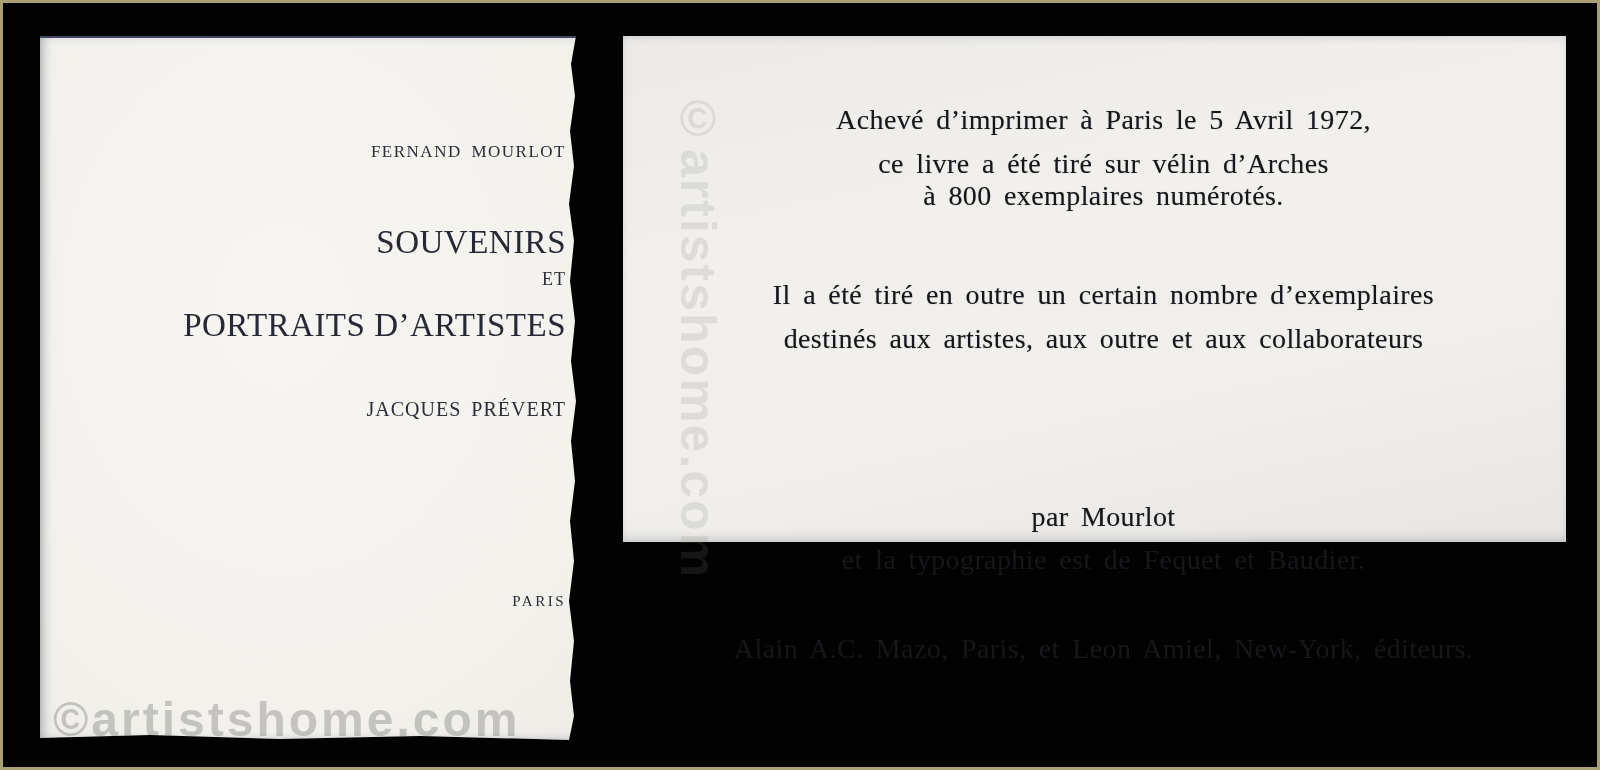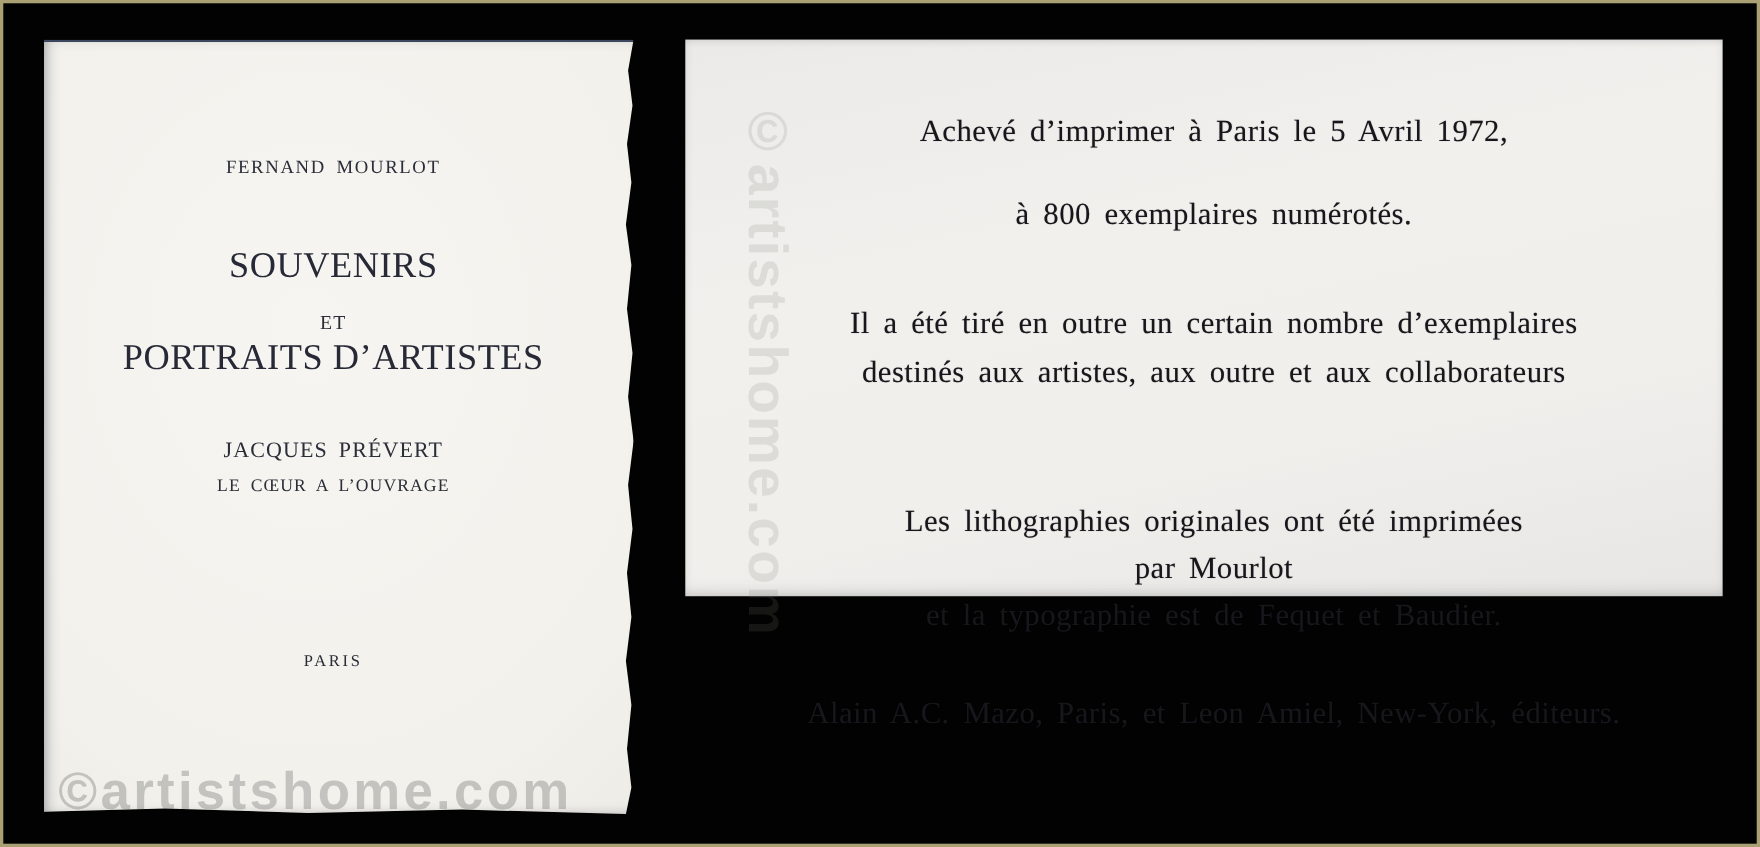--- a/index.html
+++ b/index.html
@@ -12,24 +12,24 @@
   .page-left{
     position:absolute;left:37px;top:33px;width:538px;height:704px;
     background:radial-gradient(130% 120% at 45% 38%, #f6f5f1 0%, #f2f1ec 50%, #e9e8e3 82%, #dcdbd6 100%);
     border-top:2px solid #3d4963;
     box-shadow:inset 7px 0 14px -7px rgba(70,75,90,.55), inset 0 -6px 12px -7px rgba(90,90,100,.5);
     clip-path:polygon(0px 0px,536px 0px,531px 28px,535px 60px,530px 95px,534px 130px,529px 168px,
       534px 205px,530px 245px,535px 285px,531px 325px,536px 365px,531px 405px,535px 445px,
       530px 485px,534px 525px,529px 565px,534px 605px,530px 645px,534px 680px,529px 704px,
       380px 700px,240px 703px,110px 699px,0px 702px);
   }
-  .tp-line{position:absolute;left:0;right:12px;text-align:center;line-height:1;color:#2b2d38;white-space:nowrap;}
+  .tp-line{position:absolute;left:0;right:12px;text-align:right;line-height:1;color:#2b2d38;white-space:nowrap;}
   .tp-author{top:105px;font-size:17px;letter-spacing:1.5px;word-spacing:4px;}
   .tp-title1{top:188px;font-size:33px;letter-spacing:0.5px;color:#272a36;}
-  .tp-et{top:246px;font-size:18px;letter-spacing:1px;}
+  .tp-et{top:232px;font-size:18px;letter-spacing:1px;}
   .tp-title2{top:271px;font-size:33px;letter-spacing:0.5px;color:#272a36;}
   .tp-sub1{top:361px;font-size:20px;letter-spacing:1px;word-spacing:4px;}
   .tp-sub2{top:396px;font-size:16px;letter-spacing:1px;word-spacing:4px;}
   .tp-place{top:556px;font-size:15px;letter-spacing:2.5px;}
   .wm-left{
     position:absolute;left:13px;top:658px;white-space:nowrap;
     font-family:"Liberation Sans","DejaVu Sans",sans-serif;font-weight:700;
     font-size:48px;letter-spacing:3px;color:rgba(100,100,95,0.32);line-height:1;
   }
   
@@ -54,34 +54,33 @@
 <body>
 
 <div class="frame">
 
   <div class="page-left">
     <div class="tp-line tp-author">FERNAND MOURLOT</div>
     <div class="tp-line tp-title1">SOUVENIRS</div>
     <div class="tp-line tp-et">ET</div>
     <div class="tp-line tp-title2">PORTRAITS D’ARTISTES</div>
     <div class="tp-line tp-sub1">JACQUES PRÉVERT</div>
-    <div class="tp-line tp-sub2">LE CŒUR A L’OUVRAGE</div>
     <div class="tp-line tp-place">PARIS</div>
     <div class="wm-left">©artistshome.com</div>
   </div>
 
   <div class="page-right">
     <div class="wm-right">©artistshome.com</div>
 
     <div class="co-line" style="top:70px">Achevé d’imprimer à Paris le 5 Avril 1972,</div>
+    <div class="co-line" style="top:114px">ce livre a été tiré sur vélin d’Arches</div>
     <div class="co-line" style="top:146px">à 800 exemplaires numérotés.</div>
 
     <div class="co-line" style="top:245px">Il a été tiré en outre un certain nombre d’exemplaires</div>
     <div class="co-line" style="top:289px">destinés aux artistes, aux outre et aux collaborateurs</div>
 
-    <div class="co-line" style="top:425px">Les lithographies originales ont été imprimées</div>
     <div class="co-line" style="top:467px">par Mourlot</div>
     <div class="co-line" style="top:510px">et la typographie est de Fequet et Baudier.</div>
 
     <div class="co-line" style="top:599px">Alain A.C. Mazo, Paris, et Leon Amiel, New-York, éditeurs.</div>
   </div>
 
 </div>
 
 </body></html>

